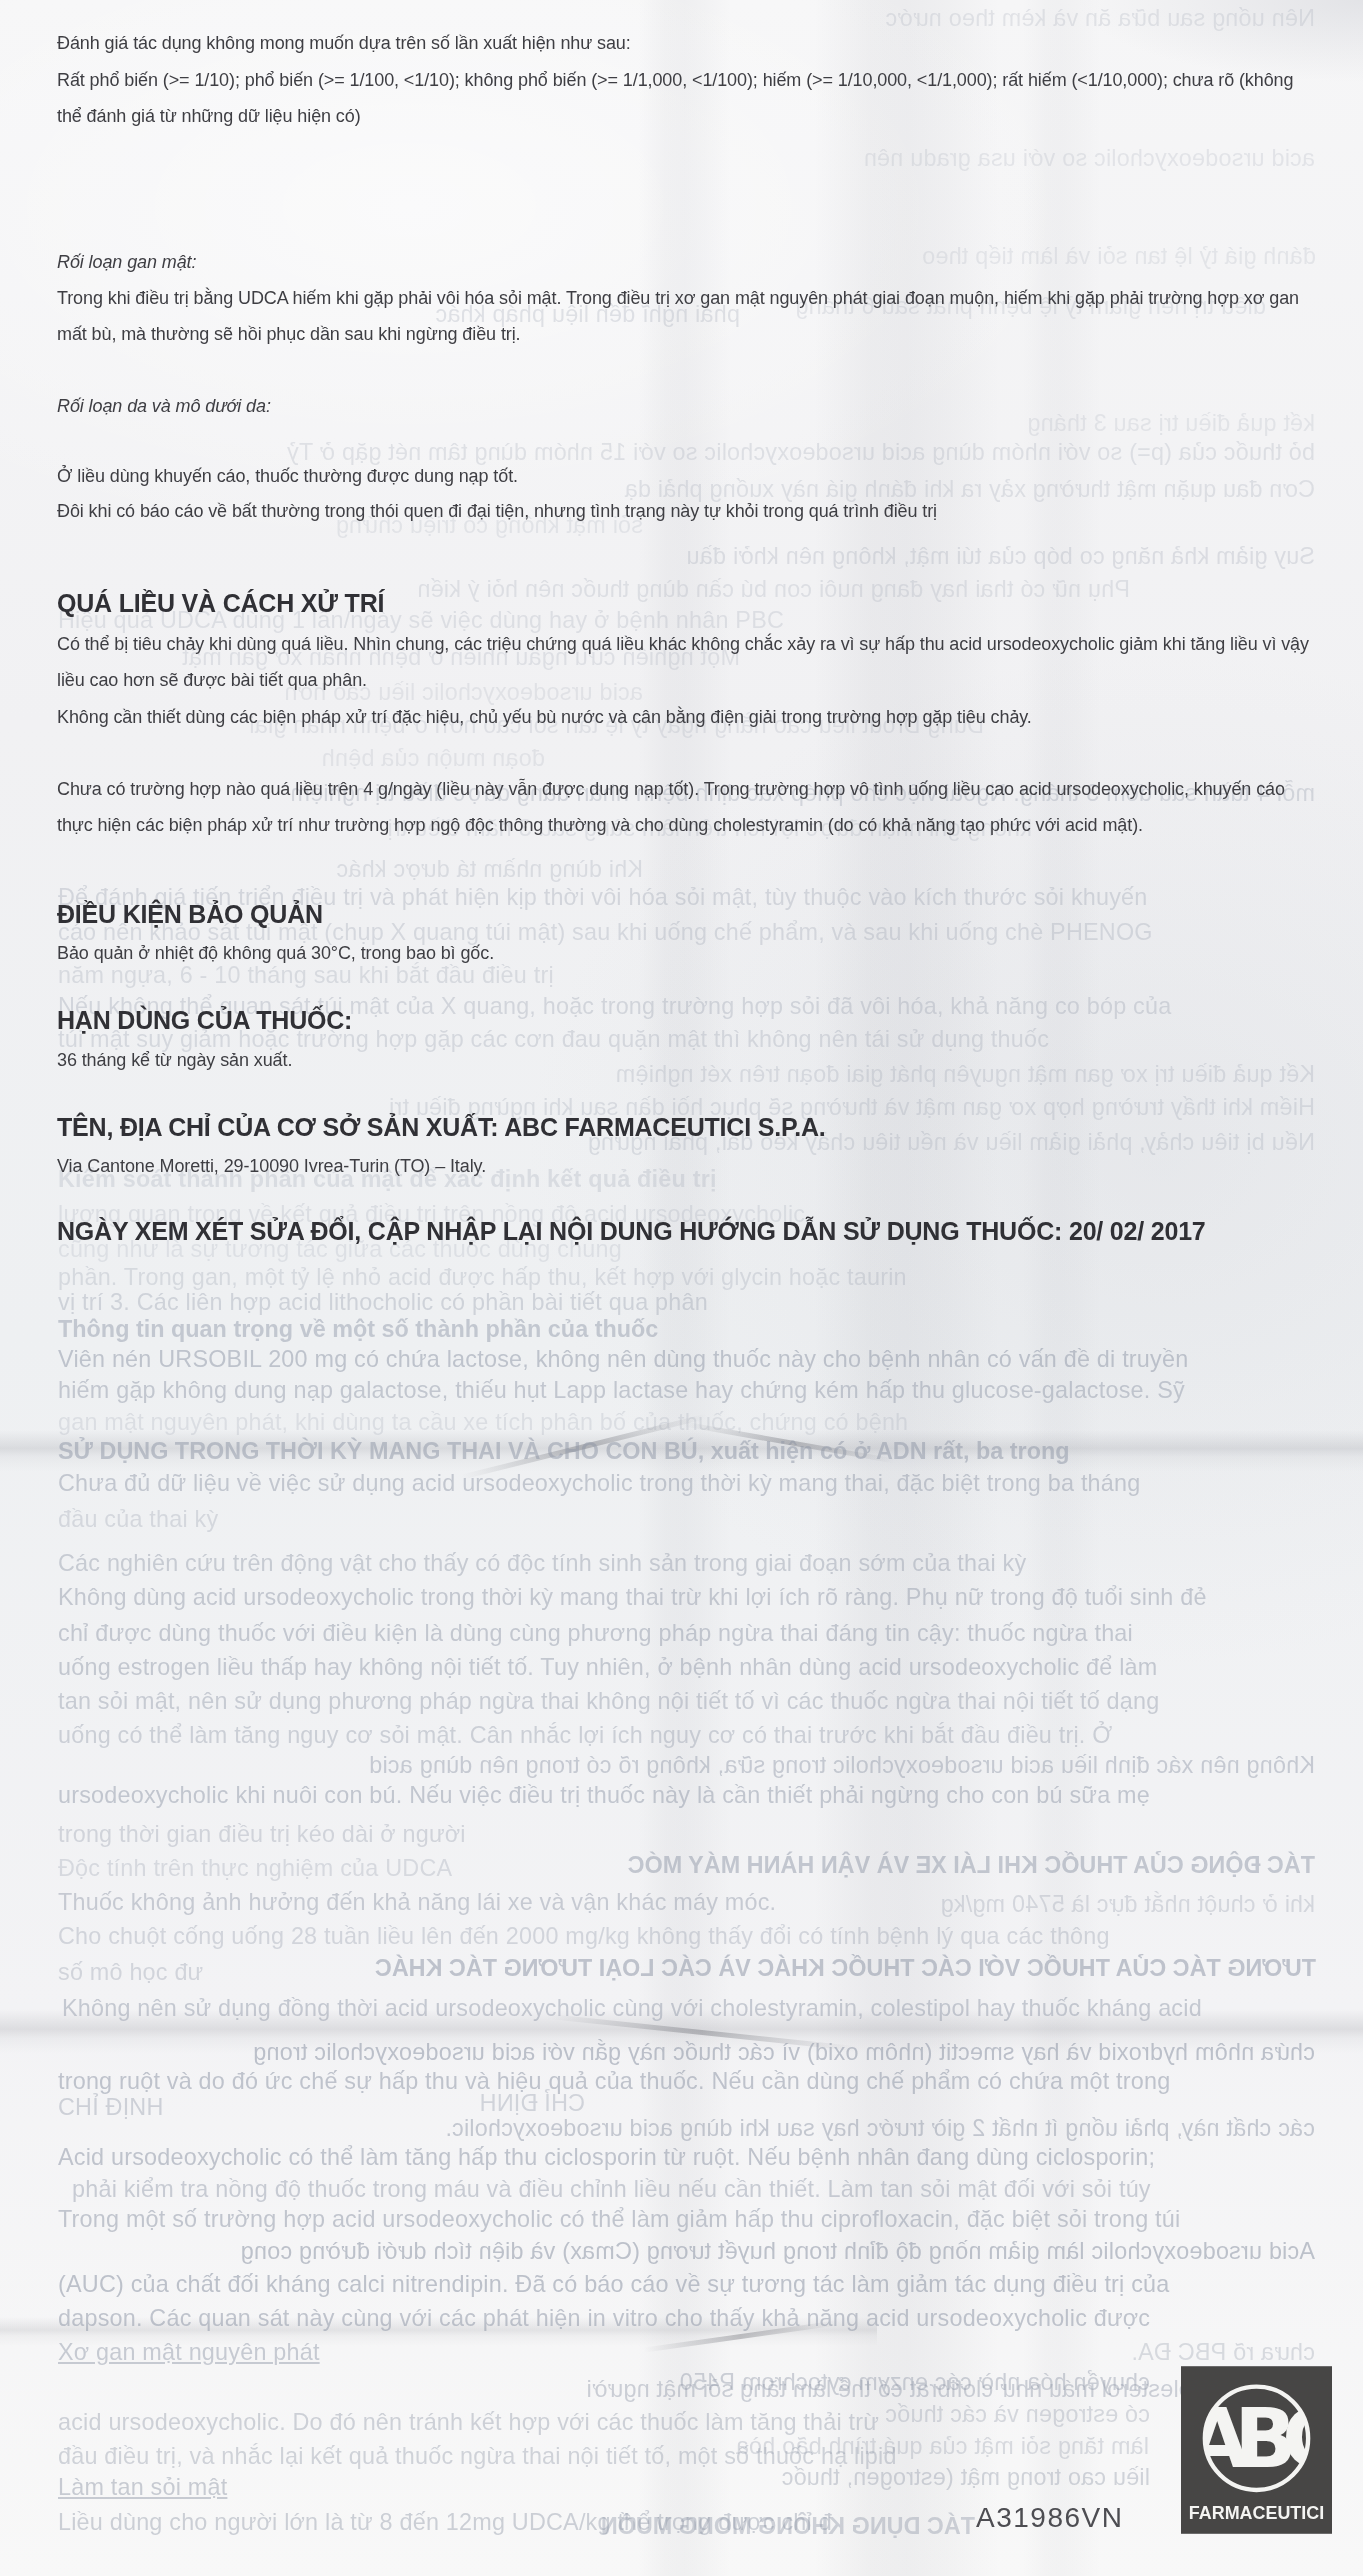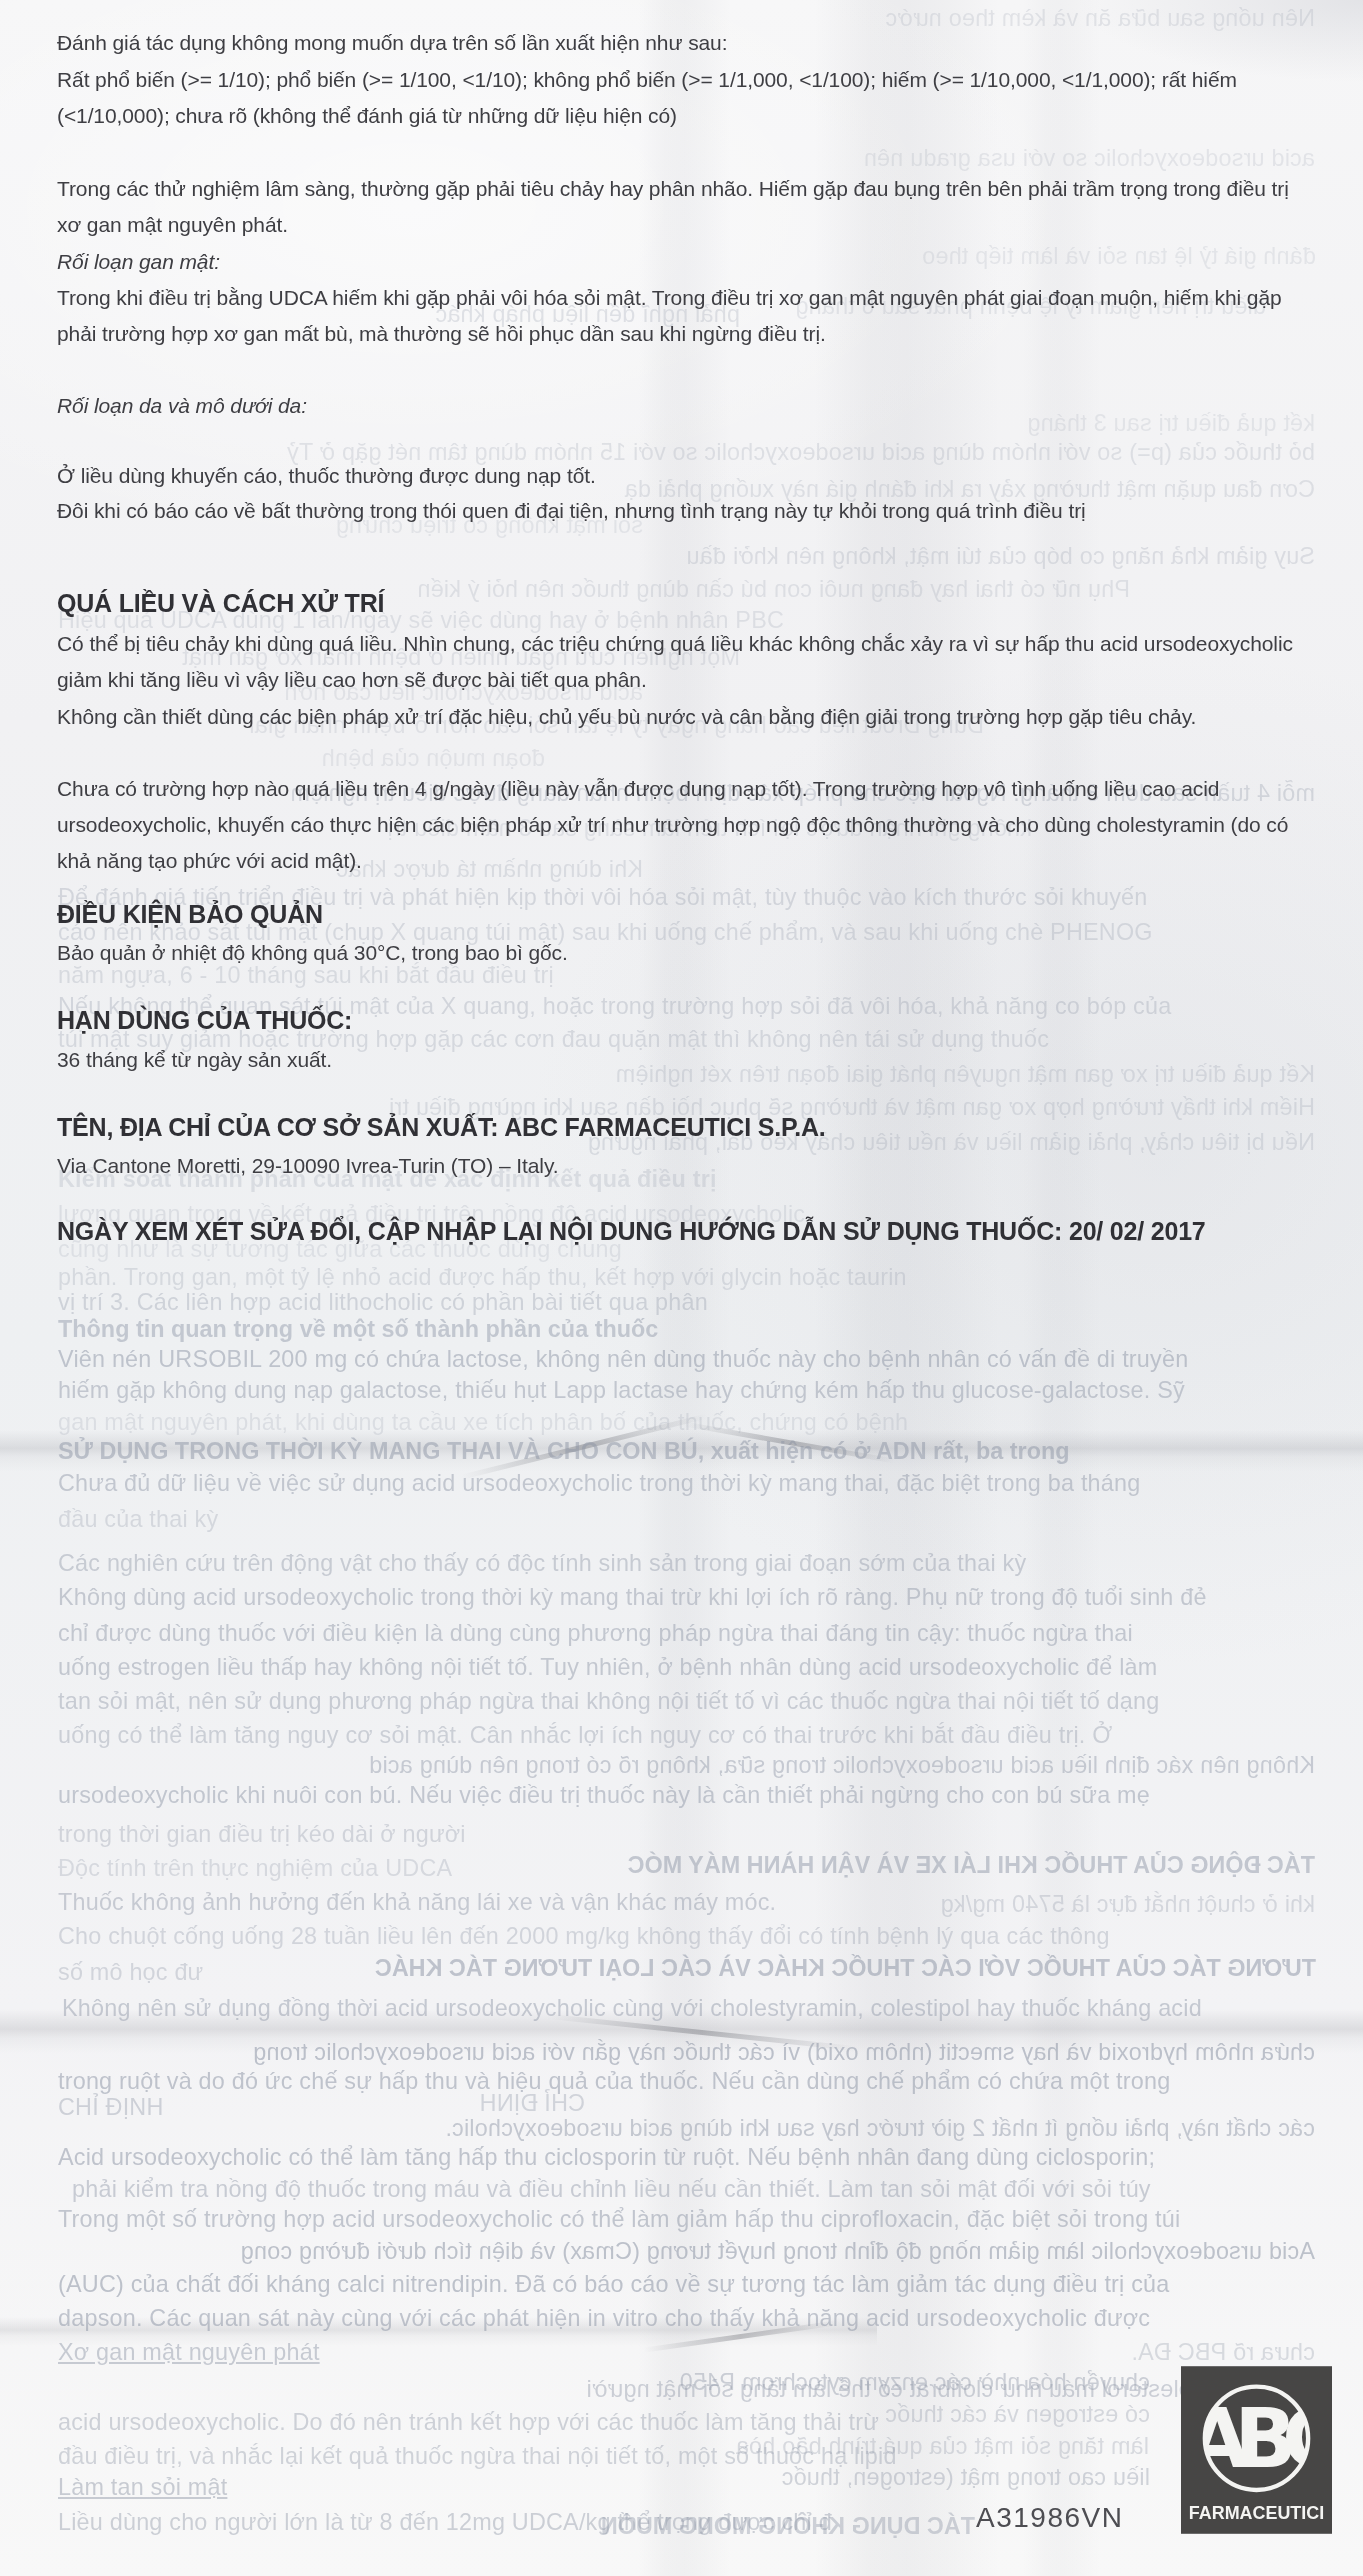--- a/index.html
+++ b/index.html
@@ -29,21 +29,21 @@
     background:linear-gradient(90deg,transparent,rgba(120,122,132,.10) 30%,rgba(158,160,170,.17) 50%,rgba(120,122,132,.08) 70%,transparent);}
   .hcrease{position:absolute;left:0;right:0;pointer-events:none;
     background:linear-gradient(180deg,transparent,rgba(102,104,114,.20) 45%,rgba(140,142,152,.10) 65%,transparent);}
   .streak{position:absolute;pointer-events:none;height:4.9px;border-radius:2.9px;
     background:linear-gradient(90deg,transparent,rgba(90,92,100,.35),transparent);}
   .shade-tr{position:absolute;right:0;top:0;width:409px;height:117px;pointer-events:none;
     background:radial-gradient(409px 117px at 100% 0%, rgba(190,192,200,.35), transparent 70%);}
   
   .content{position:absolute;inset:0;}
   .blk{position:absolute;left:57px;width:1259px;color:var(--text);
-    font-size:21px;line-height:36px;letter-spacing:-0.1px;}
+    font-size:18px;line-height:36px;letter-spacing:-0.1px;}
   .it{font-style:italic;}
   .hd{font-weight:bold;color:var(--heading);font-size:25px;line-height:33px;letter-spacing:-0.2px;}
   .hd .dt{font-weight:600;}
   
   .ghost{position:absolute;color:var(--ghost);font-size:23.4px;line-height:29px;
     white-space:nowrap;overflow:hidden;filter:blur(0.5px);letter-spacing:0.2px;pointer-events:none;}
   .ghost.mir{transform:scaleX(-1);}
   .ghost.gb{font-weight:bold;letter-spacing:0;}
   .ghost.gu{text-decoration:underline;}
   
@@ -145,21 +145,20 @@
       <div class="ghost mir" style="top: 2432px; left: 409px; width: 740px; opacity: 0.3;">làm tăng sỏi mật của quá trình bão hòa</div>
       <div class="ghost mir" style="top: 2463px; left: 419px; width: 731px; opacity: 0.38;">liều cao trong mật (estrogen, thuốc</div>
       <div class="ghost gu" style="top: 2473px; left: 58px; width: 292px; opacity: 0.46;">Làm tan sỏi mật</div>
       <div class="ghost" style="top: 2508px; left: 58px; width: 877px; opacity: 0.42;">Liều dùng cho người lớn là từ 8 đến 12mg UDCA/kg thể trọng được chỉ đ</div>
       <div class="ghost mir gb" style="top: 2512px; left: 546px; width: 429px; opacity: 0.4;">TÁC DỤNG KHÔNG MONG MUỐN</div>
     </div>
 
   <main class="content">
     <p class="blk" style="top:25px">Đánh giá tác dụng không mong muốn dựa trên số lần xuất hiện như sau:</p>
     <p class="blk" style="top:62px">Rất phổ biến (&gt;= 1/10); phổ biến (&gt;= 1/100, &lt;1/10); không phổ biến (&gt;= 1/1,000, &lt;1/100); hiếm (&gt;= 1/10,000, &lt;1/1,000); rất hiếm (&lt;1/10,000); chưa rõ (không thể đánh giá từ những dữ liệu hiện có)</p>
-    <p class="blk" style="top:171px">Trong các thử nghiệm lâm sàng, thường gặp phải tiêu chảy hay phân nhão. Hiếm gặp đau bụng trên bên phải trầm trọng trong điều trị xơ gan mật nguyên phát.</p>
     <p class="blk it" style="top:244px">Rối loạn gan mật:</p>
     <p class="blk" style="top:280px">Trong khi điều trị bằng UDCA hiếm khi gặp phải vôi hóa sỏi mật. Trong điều trị xơ gan mật nguyên phát giai đoạn muộn, hiếm khi gặp phải trường hợp xơ gan mất bù, mà thường sẽ hồi phục dần sau khi ngừng điều trị.</p>
     <p class="blk it" style="top:388px">Rối loạn da và mô dưới da:</p>
     <p class="blk" style="top:458px">Ở liều dùng khuyến cáo, thuốc thường được dung nạp tốt.</p>
     <p class="blk" style="top:493px">Đôi khi có báo cáo về bất thường trong thói quen đi đại tiện, nhưng tình trạng này tự khỏi trong quá trình điều trị</p>
 
     <h2 class="blk hd" style="top:587px">QUÁ LIỀU VÀ CÁCH XỬ TRÍ</h2>
     <p class="blk" style="top:626px">Có thể bị tiêu chảy khi dùng quá liều. Nhìn chung, các triệu chứng quá liều khác không chắc xảy ra vì sự hấp thu acid ursodeoxycholic giảm khi tăng liều vì vậy liều cao hơn sẽ được bài tiết qua phân.</p>
     <p class="blk" style="top:699px">Không cần thiết dùng các biện pháp xử trí đặc hiệu, chủ yếu bù nước và cân bằng điện giải trong trường hợp gặp tiêu chảy.</p>
     <p class="blk" style="top:771px">Chưa có trường hợp nào quá liều trên 4 g/ngày (liều này vẫn được dung nạp tốt). Trong trường hợp vô tình uống liều cao acid ursodeoxycholic, khuyến cáo thực hiện các biện pháp xử trí như trường hợp ngộ độc thông thường và cho dùng cholestyramin (do có khả năng tạo phức với acid mật).</p>

